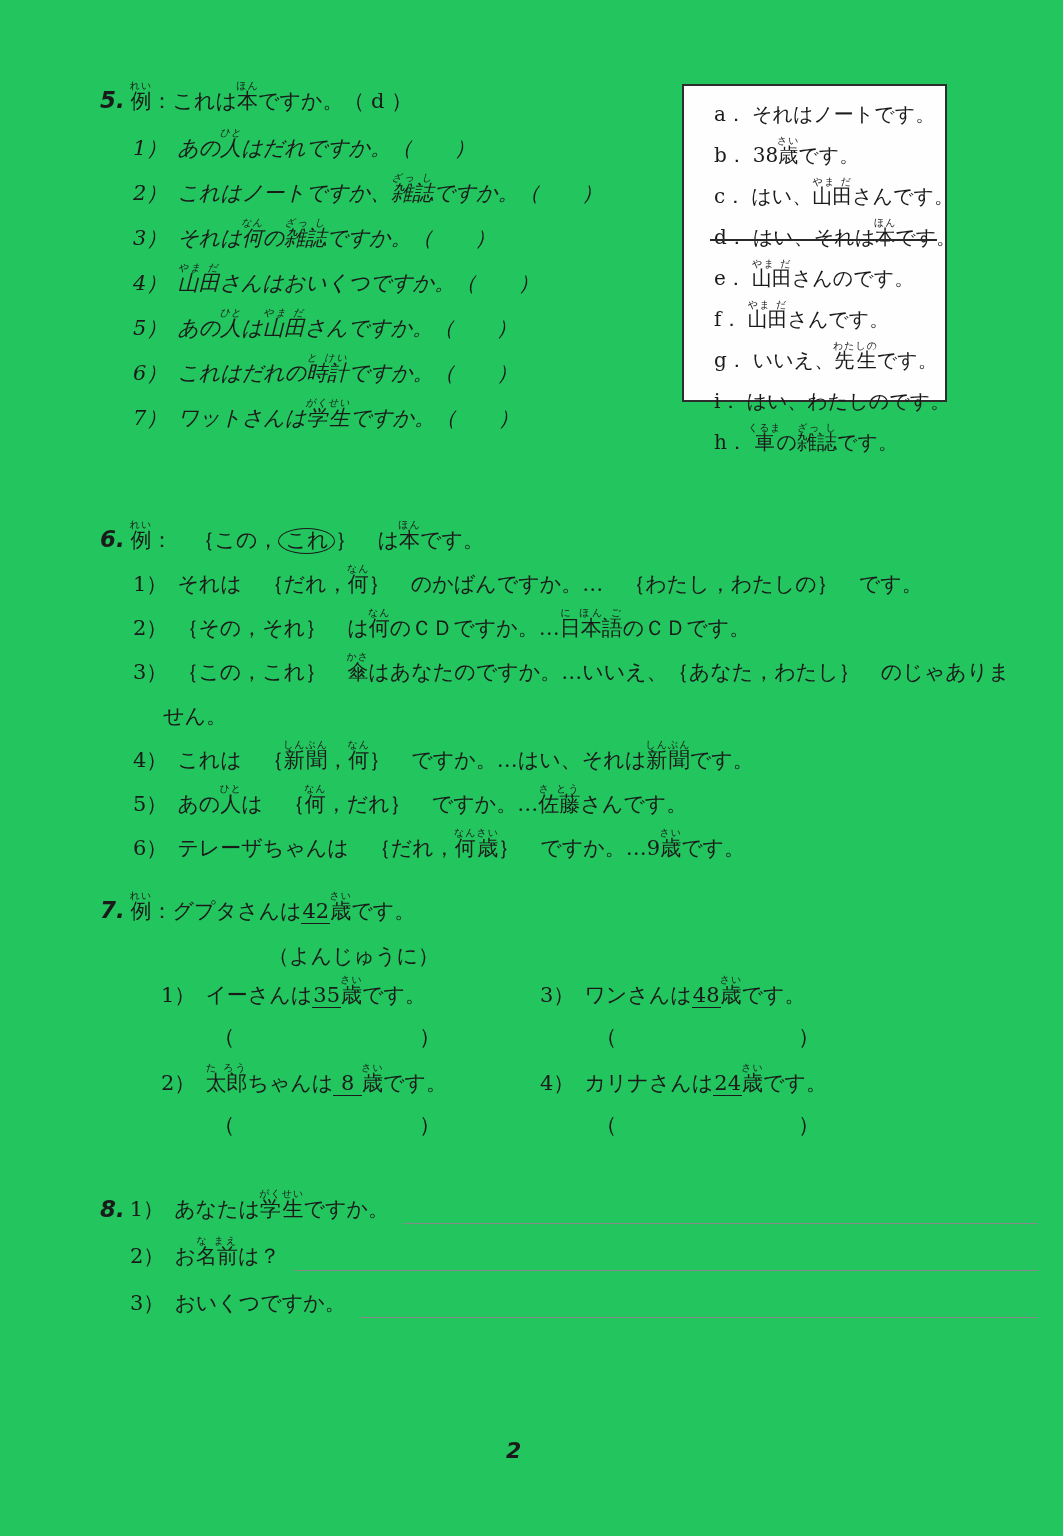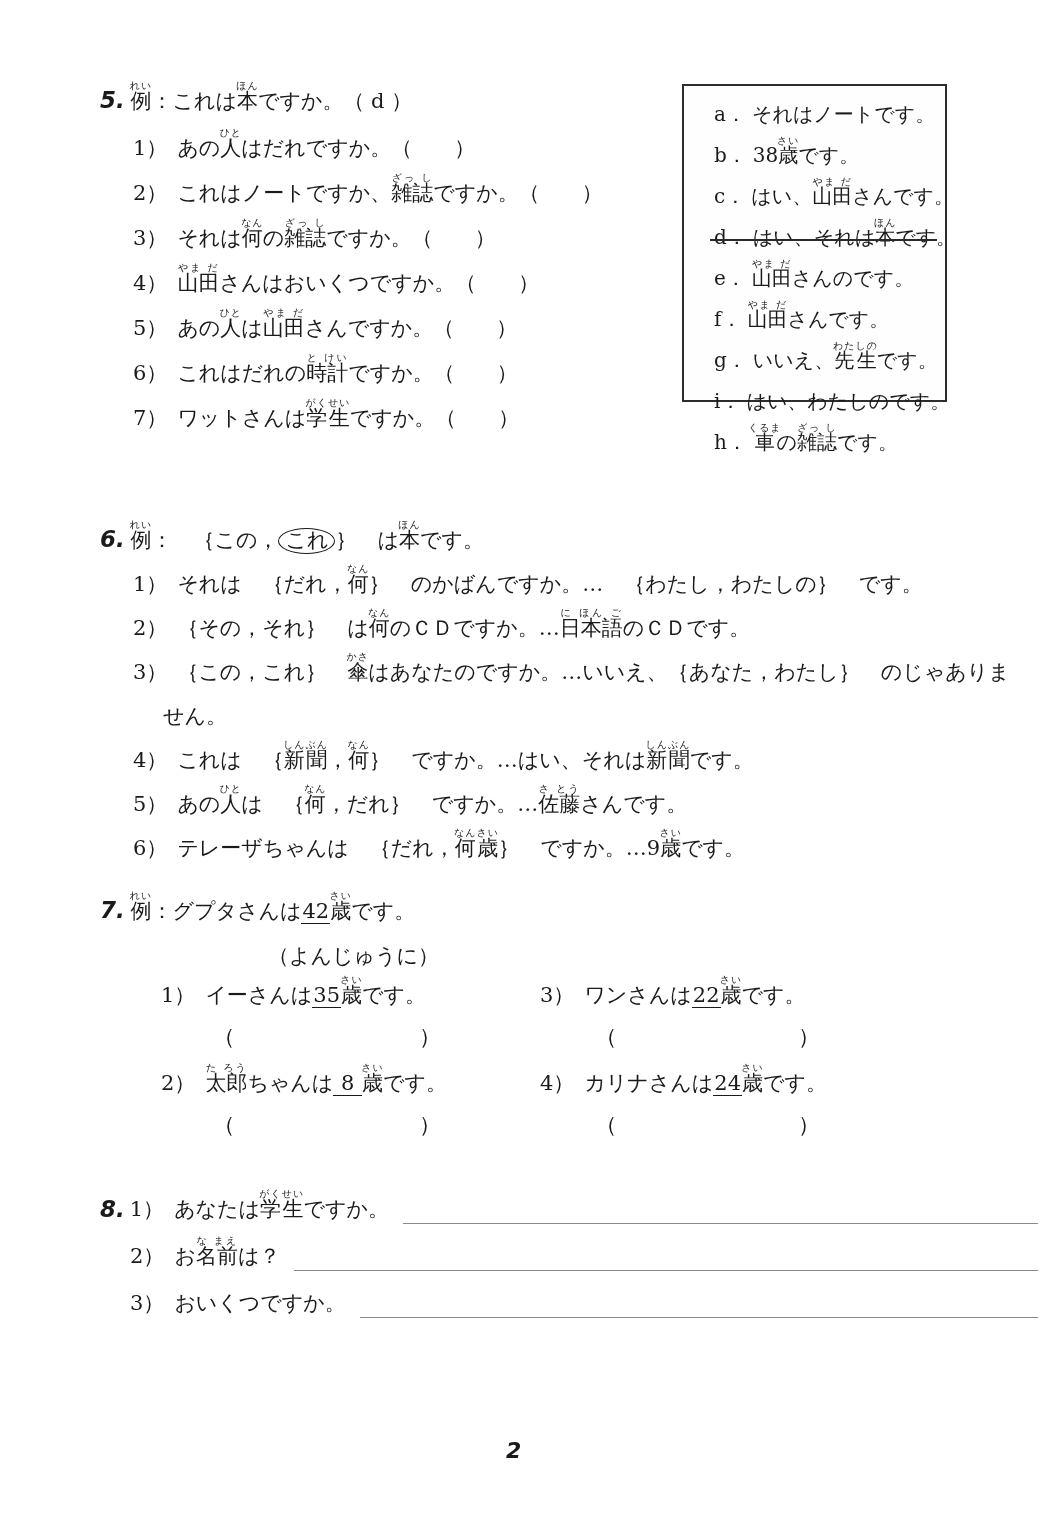--- a/index.html
+++ b/index.html
@@ -1,20 +1,20 @@
 <!DOCTYPE html>
 <html lang="ja"><head>
 <meta charset="utf-8">
 <style>
   html,body{margin:0;padding:0;background:#e8e8e8;}
   .page{
     position:relative;
     width:1063px;height:1536px;
     margin:0 auto;
-    background:#ffffff;
+    background:#22c55e;
     overflow:hidden;
     color:#1a1a1a;
     font-family:"DejaVu Serif","Liberation Serif",serif;
     font-size:21px;
   }
   .sec{position:absolute;}
   .secnum{
     font-family:"DejaVu Sans","Liberation Sans",sans-serif;
     font-weight:bold;font-style:italic;
     font-size:23px;
@@ -28,21 +28,21 @@
     border:1.6px solid #1a1a1a;
     border-radius:50%;
     padding:0 6px 1px 6px;
     line-height:1.1;
   }
   .ex-row{height:52px;line-height:52px;white-space:nowrap;}
   .q-row{height:45px;line-height:45px;white-space:nowrap;}
   .qno{margin-right:10px;}
   
   .s5{left:100px;top:74px;width:580px;}
-  .s5 .items{margin-left:33px;}
+  .s5 .items{margin-left:33px;font-style:italic;}
   
   .ansbox{
     position:absolute;left:682px;top:84px;
     width:265px;height:318px;
     border:2px solid #2d2d2d;
     box-sizing:border-box;
     padding:8px 4px 0 30px;
     background:#fefefe;
   }
   .ans-row{height:41px;line-height:41px;font-size:20px;white-space:nowrap;position:relative;}
@@ -146,21 +146,21 @@
           <span>）</span>
         </div>
       <div class="q-row"><span class="qno">2）</span><span><ruby>太郎<rt>た ろう</rt></ruby>ちゃんは<span class="u"> 8 </span><ruby>歳<rt>さい</rt></ruby>です。</span></div>
       <div class="paren-row">
           <span>（</span>
           <span>）</span>
         </div>
     </div>
 
     <div class="s7col c2">
-      <div class="q-row"><span class="qno">3）</span><span>ワンさんは<span class="u">22</span><ruby>歳<rt>さい</rt></ruby>です。</span></div>
+      <div class="q-row"><span class="qno">3）</span><span>ワンさんは<span class="u">48</span><ruby>歳<rt>さい</rt></ruby>です。</span></div>
       <div class="paren-row">
           <span>（</span>
           <span>）</span>
         </div>
       <div class="q-row"><span class="qno">4）</span><span>カリナさんは<span class="u">24</span><ruby>歳<rt>さい</rt></ruby>です。</span></div>
       <div class="paren-row">
           <span>（</span>
           <span>）</span>
         </div>
     </div>

